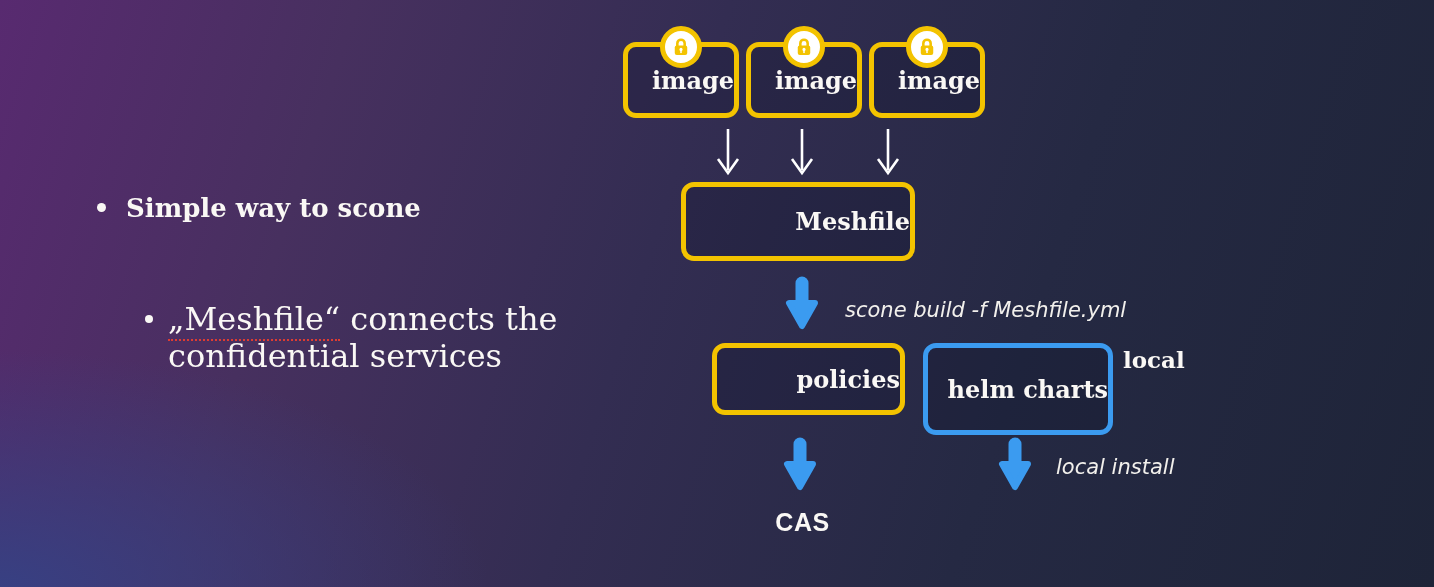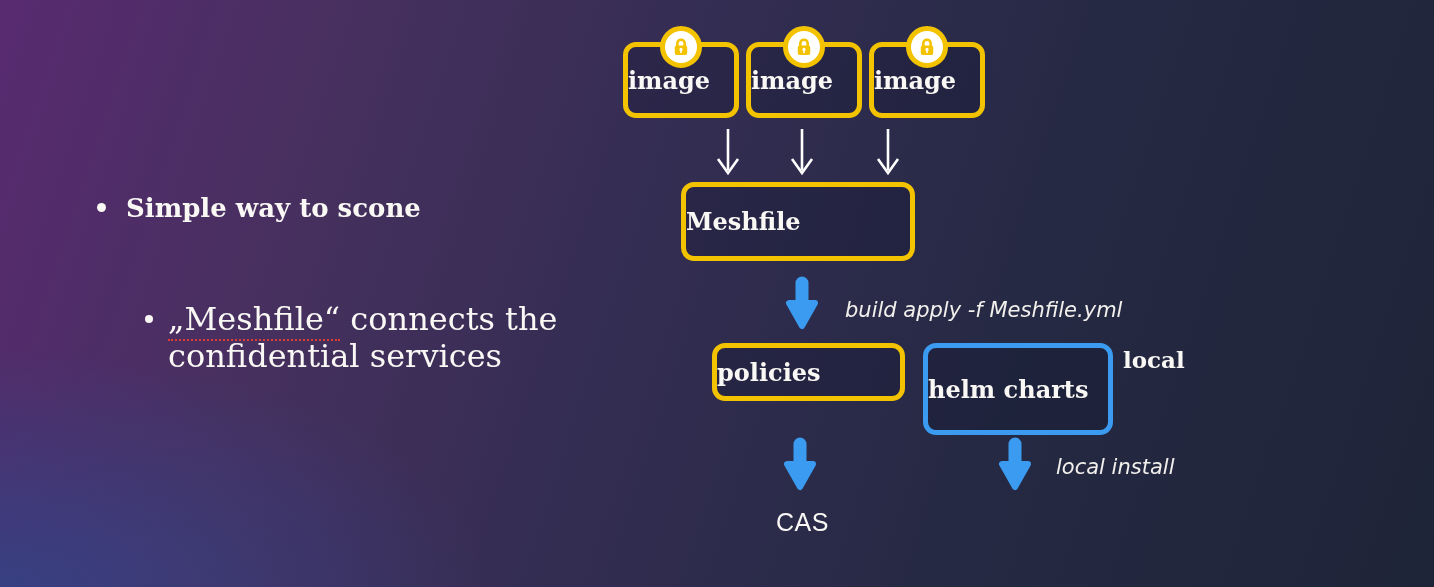--- a/index.html
+++ b/index.html
@@ -38,36 +38,36 @@
     padding-bottom: 1px;
   }
 
   
   .box {
     position: absolute;
     box-sizing: border-box;
     border: 5px solid #f3c300;
     border-radius: 13px;
     background: rgba(10, 14, 38, 0.22);
-    display: flex; align-items: center; justify-content: flex-start;
+    display: flex; align-items: center; justify-content: flex-end;
   }
   .box.blue { border-color: #3b9bf0; }
   .box-label {
     font-family: "DejaVu Serif", serif;
     font-weight: 700; font-size: 24px; color: #faf8f5;
     white-space: nowrap;
   }
 
   .img-box { top: 42px; width: 116px; height: 76px; }
   .img-box-1 { left: 623px; }
   .img-box-2 { left: 746px; }
   .img-box-3 { left: 869px; }
 
   .meshfile-box { left: 681px; top: 182px; width: 234px; height: 79px; }
-  .policies-box { left: 712px; top: 343px; width: 193px; height: 58px; }
+  .policies-box { left: 712px; top: 343px; width: 193px; height: 72px; }
   .helm-box     { left: 923px; top: 343px; width: 190px; height: 92px; }
 
   
   .badge {
     position: absolute;
     left: 50%; top: -21px;
     transform: translateX(-50%);
     width: 42px; height: 42px;
     box-sizing: border-box;
     background: #ffffff;
@@ -99,21 +99,21 @@
   .annot-helm  { left: 1056px; top: 455px; }
 
   .local-label {
     position: absolute; left: 1123px; top: 346px;
     font-weight: 700; font-size: 23px; color: #faf8f5;
   }
   .cas-label {
     position: absolute; left: 760px; top: 508px; width: 85px;
     text-align: center;
     font-family: "Liberation Sans", sans-serif;
-    font-weight: 400; font-size: 25px; letter-spacing: 0.5px;
+    font-weight: 700; font-size: 25px; letter-spacing: 0.5px;
     color: #faf8f5;
   }
 </style>
 </head>
 <body>
 
 <div class="slide">
 
   <div class="bullet-dot dot-main"></div>
   <div class="bullet-main">
@@ -176,21 +176,21 @@
   </svg>
 
   <div class="box meshfile-box">
     <span class="box-label">Meshfile</span>
   </div>
 
   <svg class="arrow barrow-scone" width="36" height="58" viewBox="0 0 36 58">
     <line x1="18" y1="8" x2="18" y2="27" stroke="#3b9bf0" stroke-width="13" stroke-linecap="round"></line>
     <path d="M5 28 H31 L18 51 Z" fill="#3b9bf0" stroke="#3b9bf0" stroke-width="6" stroke-linejoin="round"></path>
   </svg>
-  <div class="annot annot-scone">build apply -f Meshfile.yml</div>
+  <div class="annot annot-scone">scone build -f Meshfile.yml</div>
 
   <div class="box policies-box">
     <span class="box-label">policies</span>
   </div>
   <div class="box blue helm-box">
     <span class="box-label">helm charts</span>
   </div>
   <div class="local-label">local</div>
 
   <svg class="arrow barrow-cas" width="36" height="58" viewBox="0 0 36 58">

